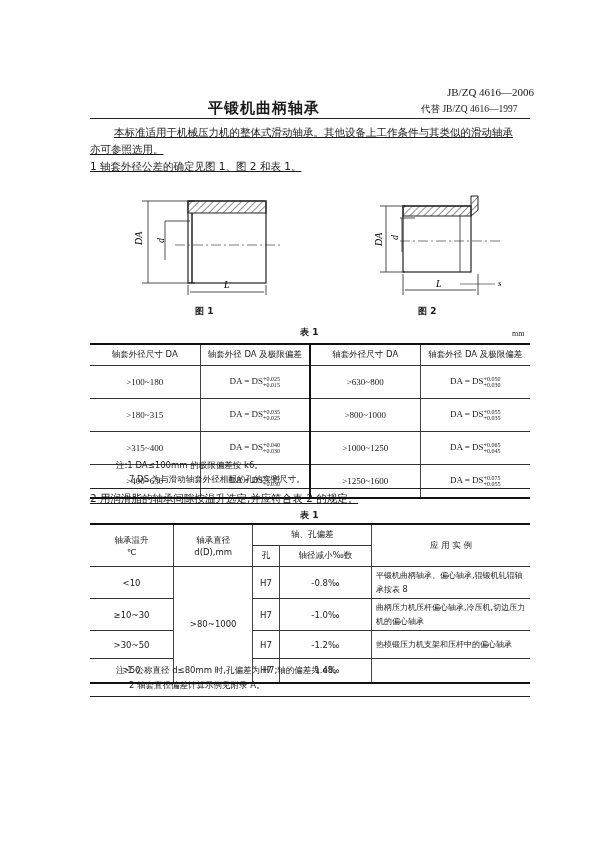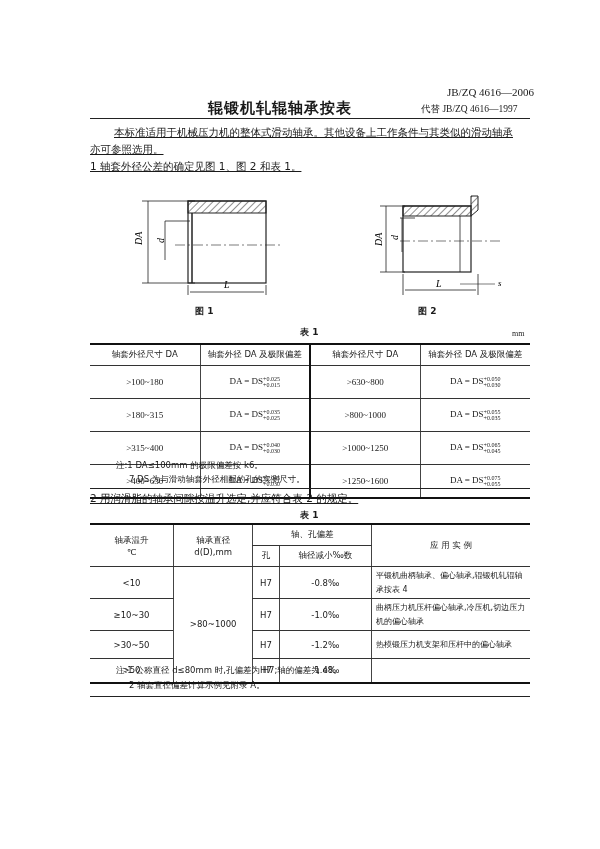--- a/index.html
+++ b/index.html
@@ -28,21 +28,21 @@
   .t2 tr:first-child th{border-top:2px solid #111;}
   .t2 .app{text-align:left;padding:0 4px;font-size:8px;line-height:14px;}
   .t2 tr:last-child td{border-bottom:2px solid #111;}
   svg text{font-family:"Liberation Serif",serif;}
 </style>
 </head>
 <body>
 
 <div class="abs std-code">JB/ZQ 4616—2006</div>
 <div class="abs std-replace">代替 JB/ZQ 4616—1997</div>
-<div class="abs title">辊锻机轧辊轴承按表</div>
+<div class="abs title">平锻机曲柄轴承</div>
 <div class="abs hr" style="top:118px;"></div>
 
 <div class="abs para" style="left:114px;top:124px;width:420px;">本标准适用于机械压力机的整体式滑动轴承。其他设备上工作条件与其类似的滑动轴承</div>
 <div class="abs para" style="left:90px;top:141px;">亦可参照选用。</div>
 <div class="abs para" style="left:90px;top:158px;">1   轴套外径公差的确定见图 1、图 2 和表 1。</div>
 
 <svg class="abs" style="left:130px;top:185px;" width="170" height="110">
   <line x1="12" y1="16" x2="65" y2="16" stroke="#222" stroke-width="0.8"></line>
   <line x1="12" y1="98" x2="65" y2="98" stroke="#222" stroke-width="0.8"></line>
   <line x1="18" y1="16" x2="18" y2="98" stroke="#222" stroke-width="0.8"></line>
@@ -146,21 +146,21 @@
   </tr>
   <tr>
     <th style="width:6%;height:18px;border-left:1px solid #444;">孔</th>
     <th style="width:21%;">轴径减小‰数</th>
   </tr>
   <tr style="height:32px;">
     <td>&lt;10</td>
     <td rowspan="4" style="border-bottom:2px solid #111;">&gt;80~1000</td>
     <td>H7</td>
     <td>-0.8‰</td>
-    <td class="app">平锻机曲柄轴承、偏心轴承,辊锻机轧辊轴承按表 4</td>
+    <td class="app">平锻机曲柄轴承、偏心轴承,辊锻机轧辊轴承按表 8</td>
   </tr>
   <tr style="height:32px;">
     <td>≥10~30</td>
     <td style="border-left:1px solid #444;">H7</td>
     <td>-1.0‰</td>
     <td class="app">曲柄压力机压杆偏心轴承,冷压机,切边压力机的偏心轴承</td>
   </tr>
   <tr style="height:28px;">
     <td>&gt;30~50</td>
     <td style="border-left:1px solid #444;">H7</td>

